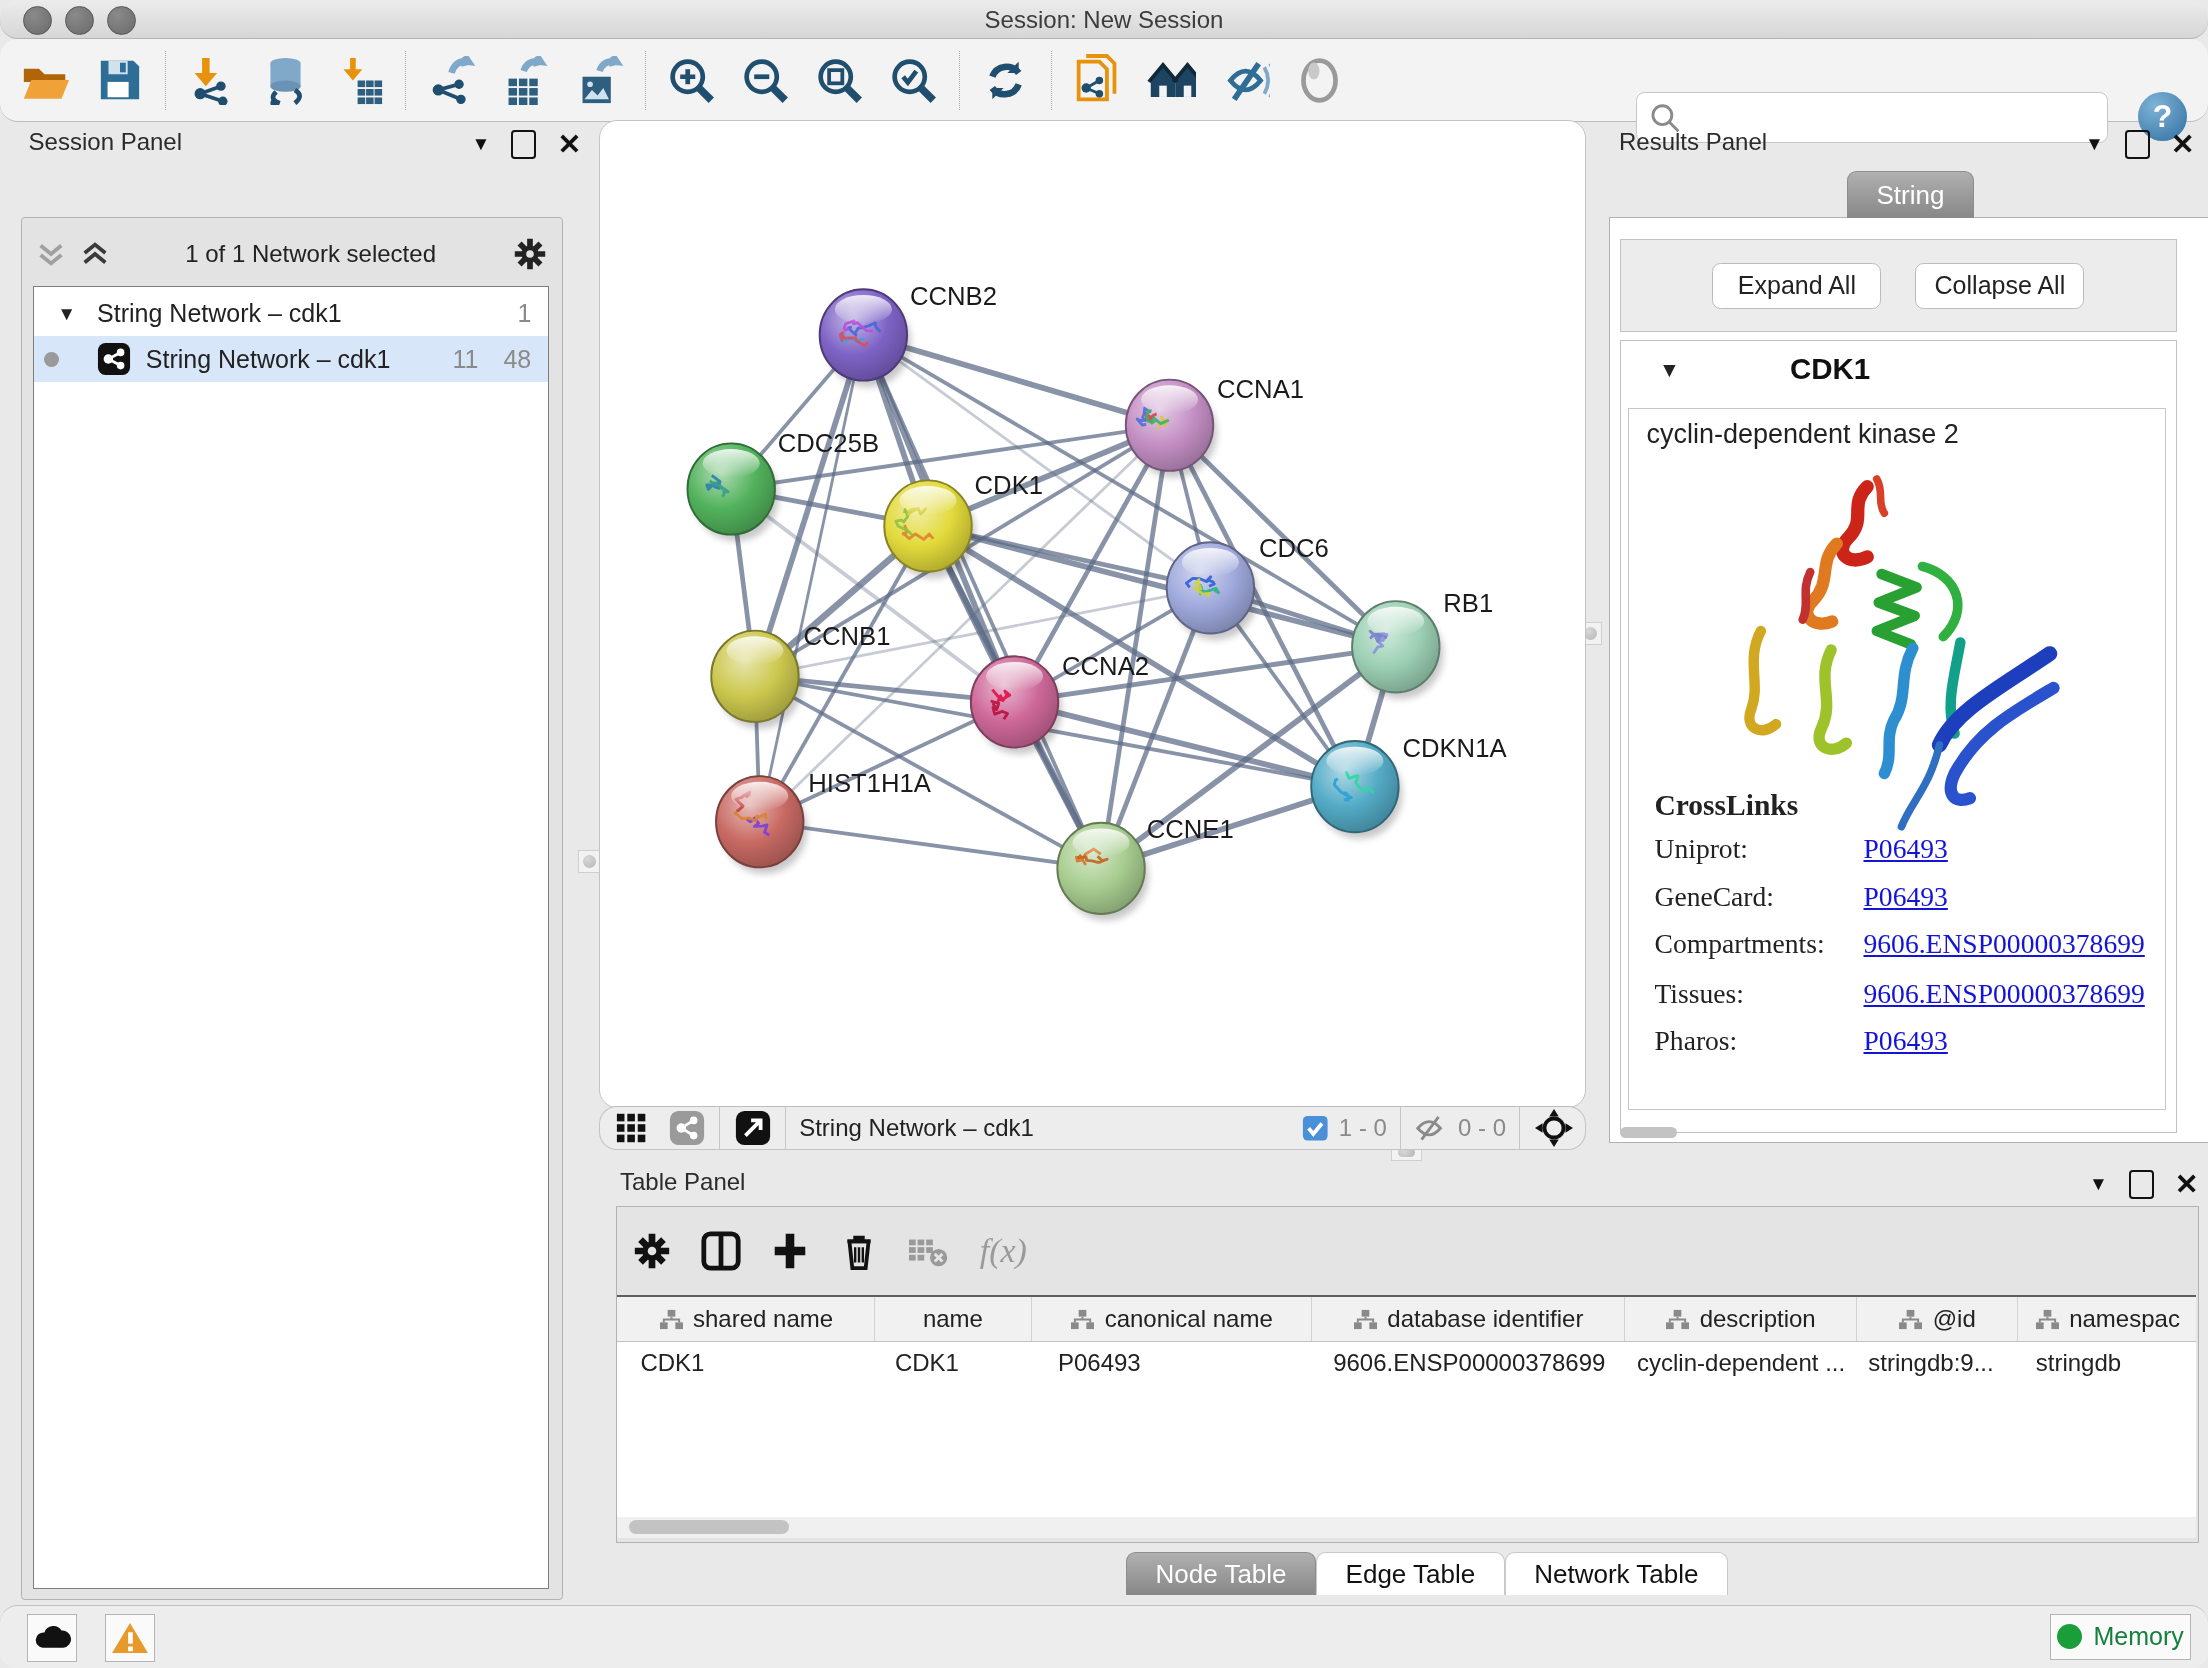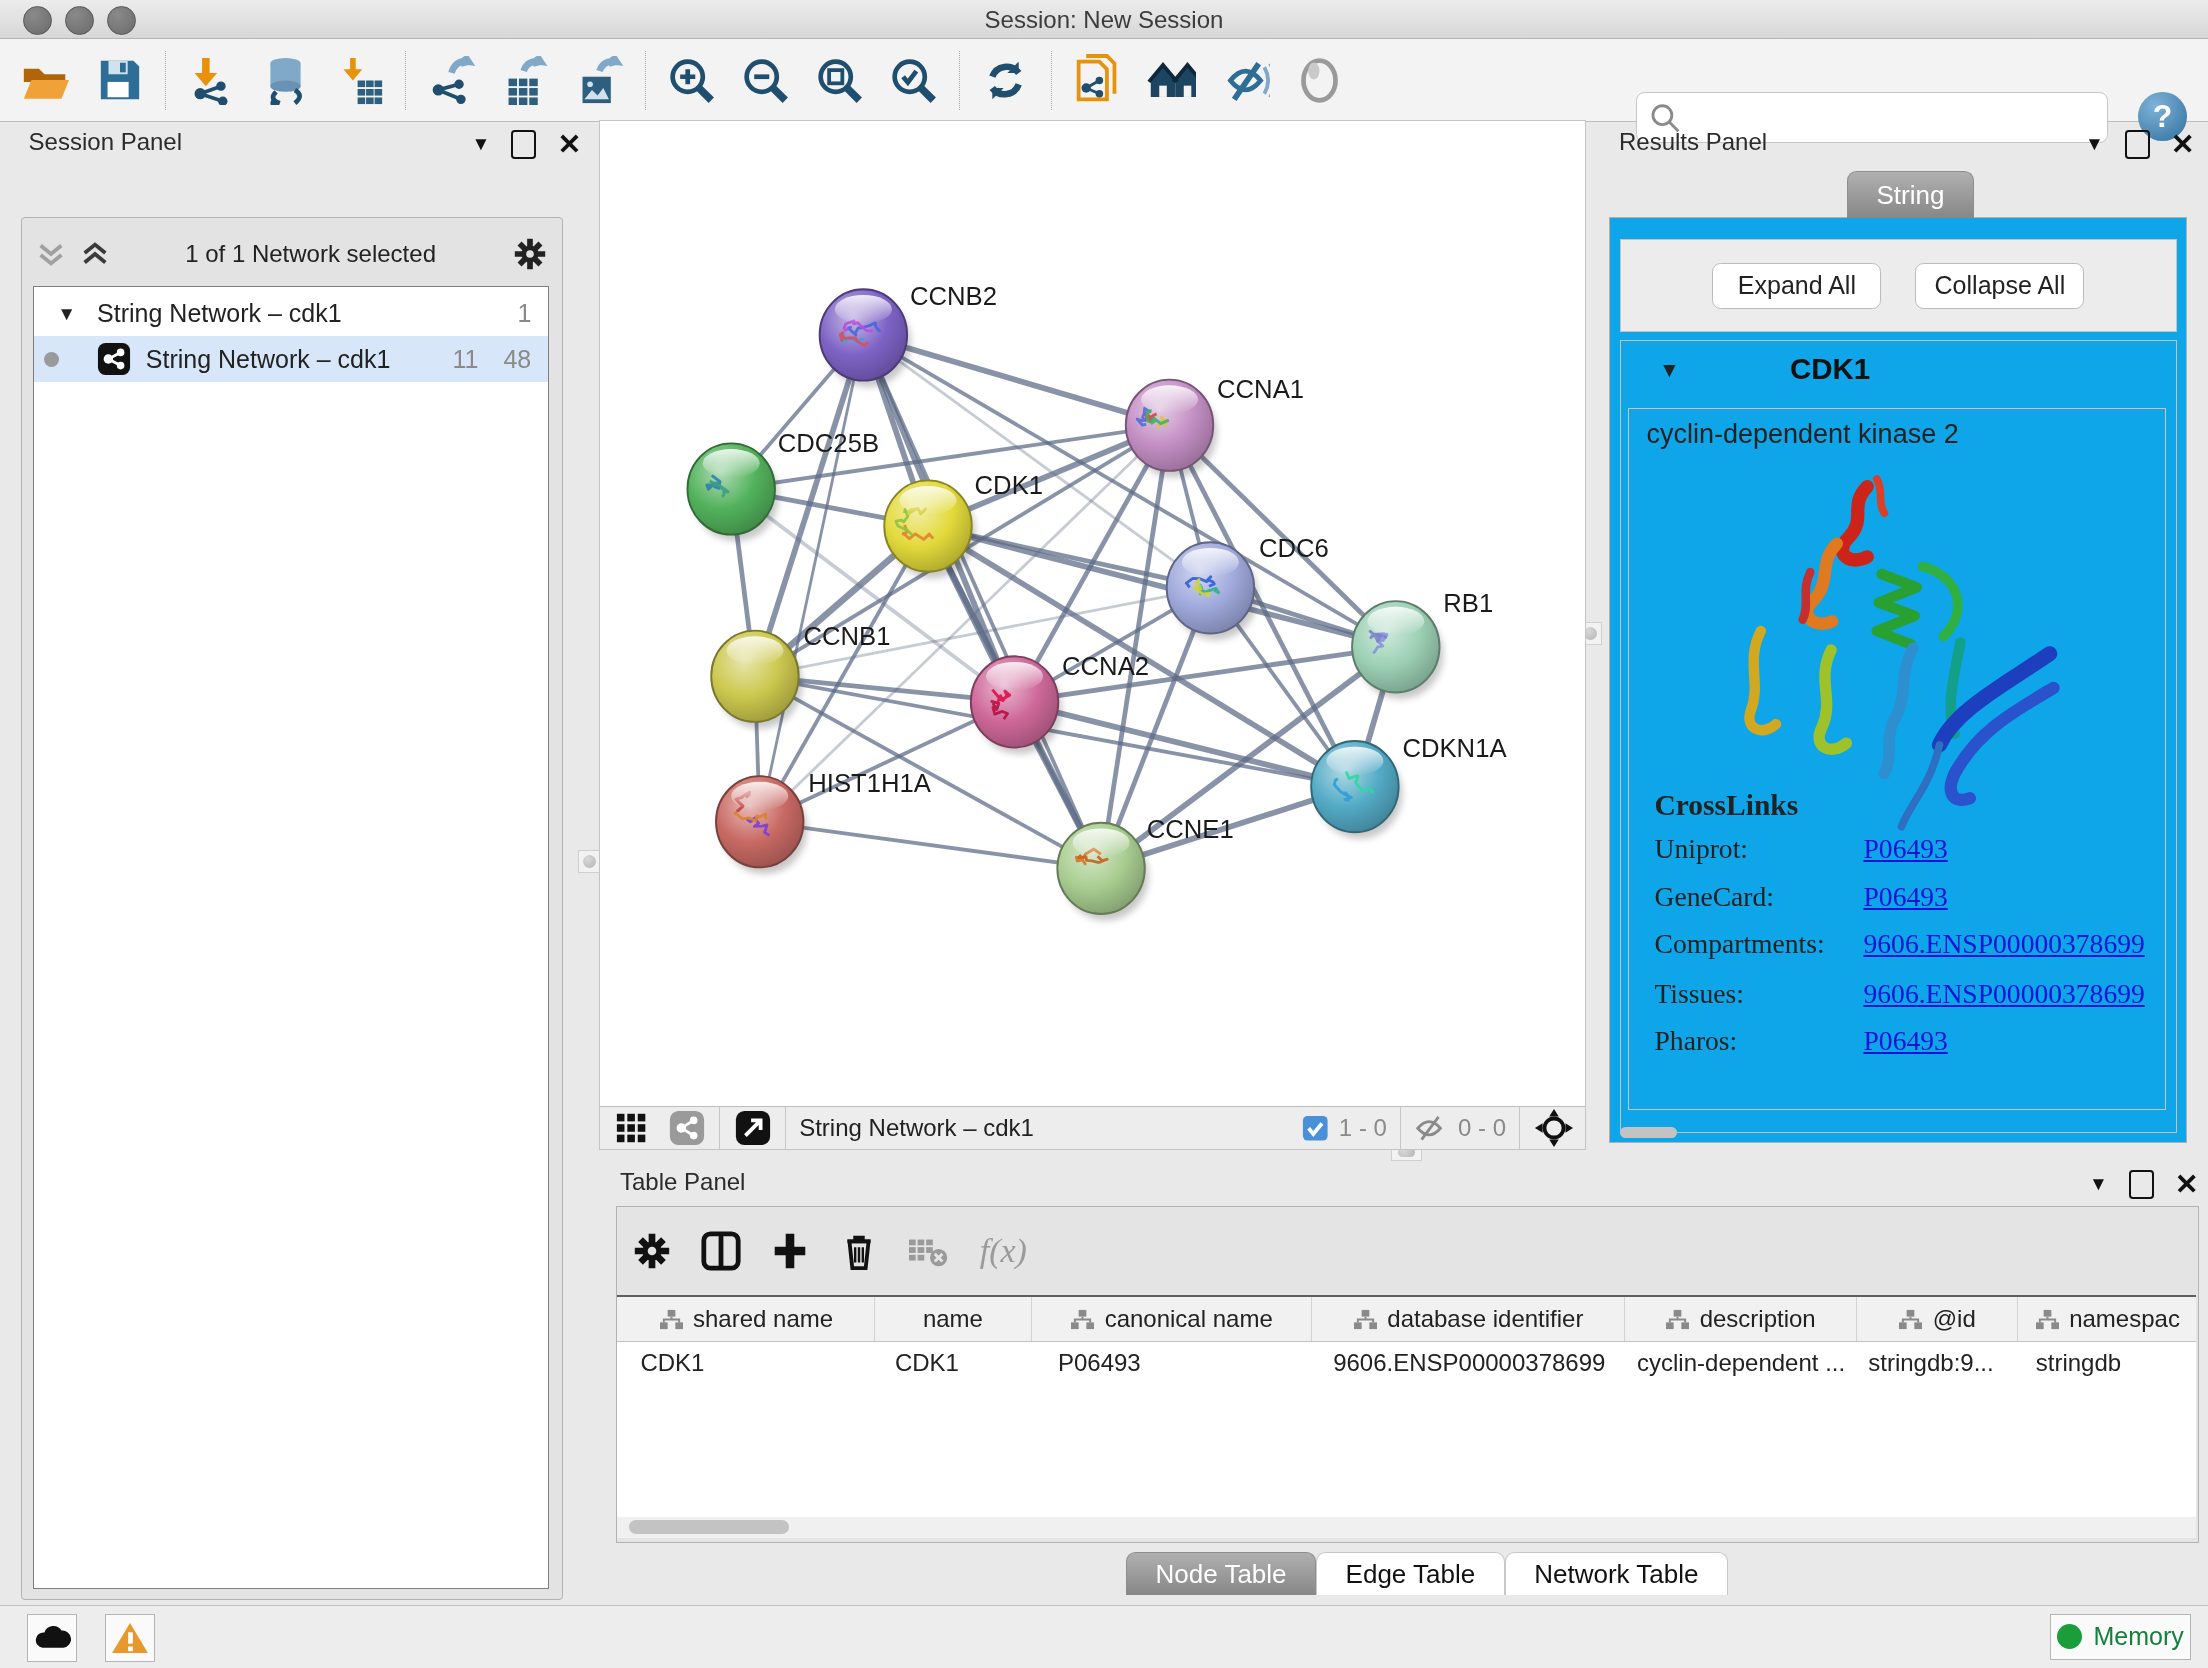--- a/index.html
+++ b/index.html
@@ -1,18 +1,18 @@
 <!DOCTYPE html>
 <html style="font-size:15px"><head>
 <meta charset="utf-8">
 <style>
   html,body{margin:0;padding:0;background:#e9e9e9;}
   #app{position:relative;width:2208px;height:1668px;background:#e9e9e9;
        font-family:"Liberation Sans",sans-serif;color:#222;overflow:hidden;}
-  .abs{position:absolute;}
+  .abs{position:absolute;border-radius:18px;}
   
   .titlebar{left:0;top:0;width:2208px;height:38px;
     background:linear-gradient(#ececec,#d6d6d6);border-bottom:1px solid #b3b3b3;}
   .tl-dot{position:absolute;top:5.7px;width:27px;height:27px;border-radius:50%;
     background:radial-gradient(circle at 35% 30%,#8a8a8a,#6a6a6a);border:1px solid #565656;}
   .win-title{position:absolute;left:0;right:0;top:5.7px;text-align:center;
     font-size:24px;color:#3c3c3c;}
   
   .toolbar{left:0;top:39px;width:2208px;height:82px;background:#f3f3f3;
     border-bottom:1px solid #bdbdbd;display:flex;align-items:center;}
@@ -52,21 +52,21 @@
   .canvas{left:599px;top:120px;width:985px;height:986px;background:#fff;
     border:1px solid #c4c4c4;}
   .canvas-toolbar{left:599px;top:1106px;width:985px;height:42px;background:#ededed;
     border:1px solid #c4c4c4;border-top:1px solid #bdbdbd;display:flex;align-items:center;
     font-size:24px;color:#222;}
   .ct-sep{width:0;height:42px;border-left:1px solid #c6c6c6;margin:0 13.3px;}
   .gray-txt{color:#8a8a8a;}
   
   .res-panel{left:1598px;top:120px;width:605px;height:1041px;}
   .res-sub{position:absolute;left:11.4px;top:97px;width:576px;height:924px;
-    background:#0ea5e9;border:1px solid #b0b0b0;}
+    background:#ffffff;border:1px solid #b0b0b0;padding-left:22px;}
   .res-btnbox{position:absolute;left:9.5px;top:21px;width:555px;height:91px;
     border:1.9px solid #c2c2c2;background:#ececec;display:flex;align-items:center;
     justify-content:center;gap:34px;}
   .res-btn{min-width:167px;height:44px;background:#fff;border:1px solid #bbb;
     border-radius:8.6px;font-size:25px;display:flex;align-items:center;justify-content:center;}
   .res-section{position:absolute;left:9.5px;top:122px;width:555px;height:791px;
     border:1.9px solid #c2c2c2;}
   .res-inner{position:absolute;left:7.6px;top:67px;width:536px;height:700px;
     border:1.9px solid #c6c6c6;}
   .gene-title{font-size:29.5px;font-weight:bold;color:#111;}

